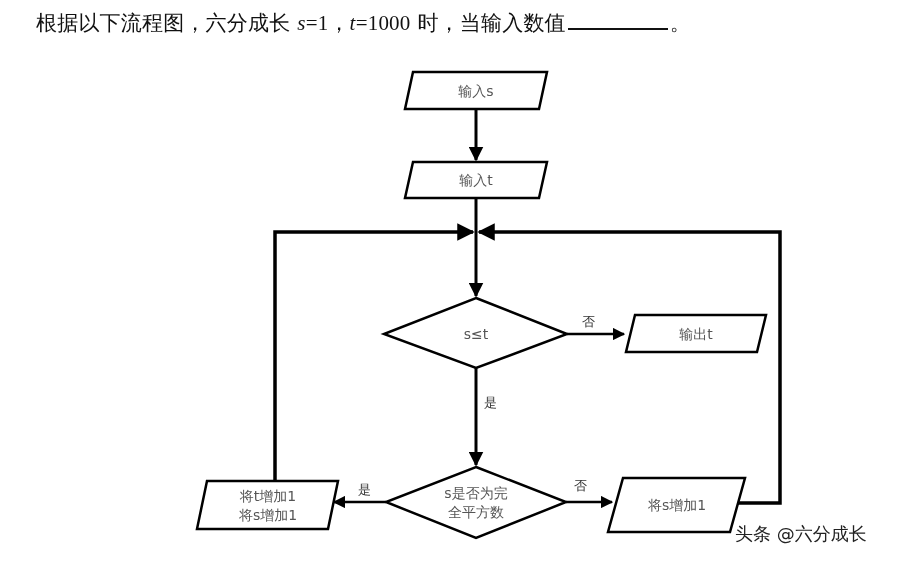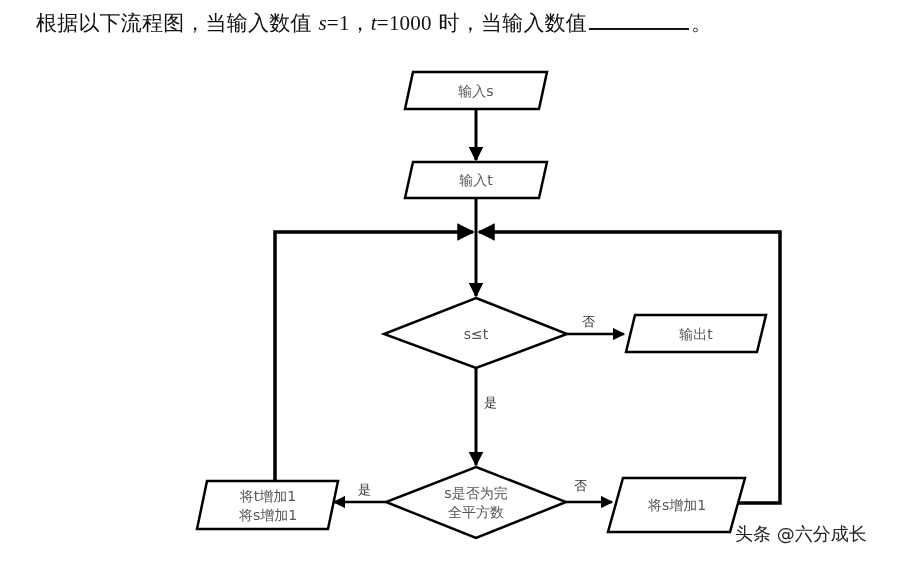--- a/index.html
+++ b/index.html
@@ -22,21 +22,21 @@
       position: absolute; left: 735px; top: 522px;
       font-family: "DejaVu Sans", sans-serif; font-size: 18px; color: #222;
       text-shadow: 0 0 2px #fff, 0 0 2px #fff;
       text-align: center;
     }
   </style>
 </head>
 <body>
 
 <div class="question">
-  <span>根据以下流程图，当输入数值 </span><span class="var">s</span><span class="num">=1，</span><span class="var">t</span><span class="num">=1000</span><span> 时，当输入数值</span><span class="blank"></span><span>。</span>
+  <span>根据以下流程图，六分成长 </span><span class="var">s</span><span class="num">=1，</span><span class="var">t</span><span class="num">=1000</span><span> 时，当输入数值</span><span class="blank"></span><span>。</span>
 </div>
 
 <svg width="922" height="563" viewBox="0 0 922 563">
   <defs>
     <marker id="arrow" viewBox="0 0 10 10" refX="9" refY="5" markerWidth="5" markerHeight="5" orient="auto-start-reverse">
       <path d="M0,0 L10,5 L0,10 z" fill="#000"></path>
     </marker>
   </defs>
 
   <g>

